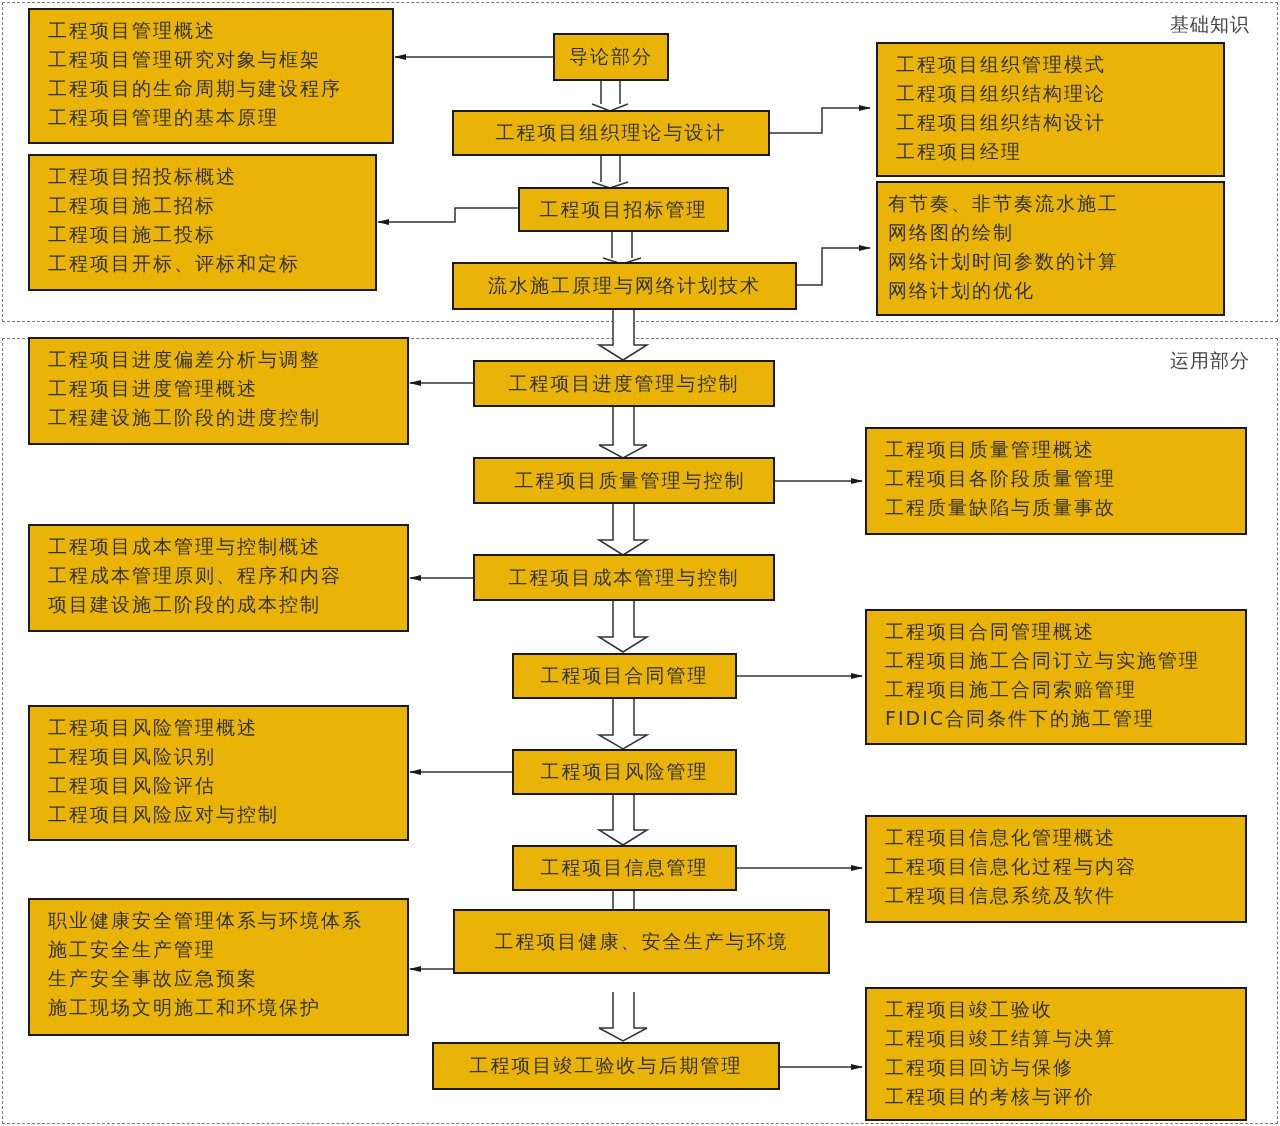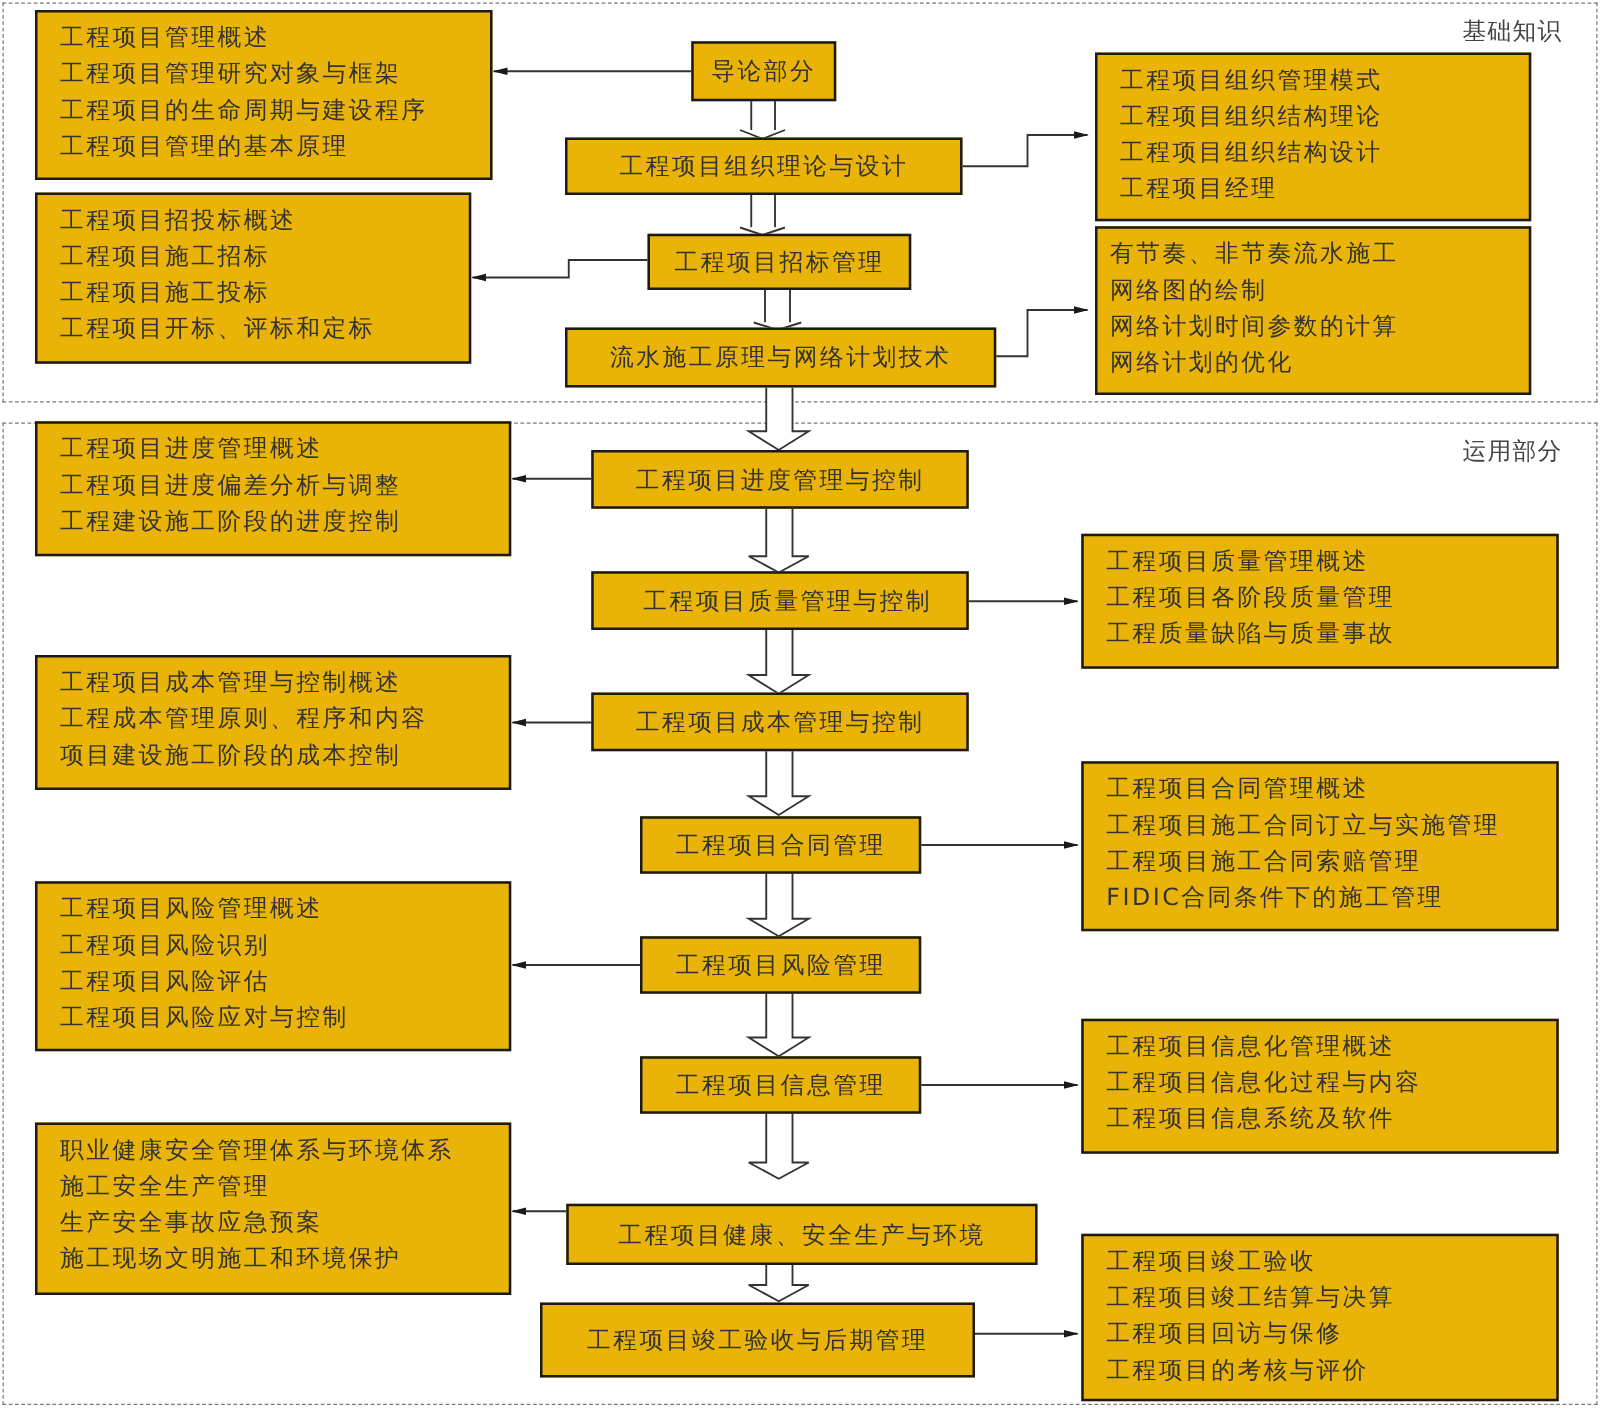--- a/index.html
+++ b/index.html
@@ -85,42 +85,42 @@
   </div>
 <div class="box main-box" style="left:512px; top:653px; width:225px; height:46px;">
     <span>工程项目合同管理</span>
   </div>
 <div class="box main-box" style="left:512px; top:749px; width:225px; height:46px;">
     <span>工程项目风险管理</span>
   </div>
 <div class="box main-box" style="left:512px; top:845px; width:225px; height:46px;">
     <span>工程项目信息管理</span>
   </div>
-<div class="box main-box" style="left:453px; top:963px; width:377px; height:49px;justify-content:center;">
+<div class="box main-box" style="left:453px; top:909px; width:377px; height:65px;justify-content:center;">
     <span>工程项目健康、安全生产与环境</span>
   </div>
-<div class="box main-box" style="left:432px; top:1042px; width:348px; height:60px;">
+<div class="box main-box" style="left:432px; top:1042px; width:348px; height:48px;">
     <span>工程项目竣工验收与后期管理</span>
   </div>
 
 <div class="box detail-box" style="left:28px; top:8px; width:366px; height:136px;">
   <div class="detail-line">工程项目管理概述</div>
   <div class="detail-line">工程项目管理研究对象与框架</div>
   <div class="detail-line">工程项目的生命周期与建设程序</div>
   <div class="detail-line">工程项目管理的基本原理</div>
 </div>
 <div class="box detail-box" style="left:28px; top:154px; width:349px; height:137px;">
   <div class="detail-line">工程项目招投标概述</div>
   <div class="detail-line">工程项目施工招标</div>
   <div class="detail-line">工程项目施工投标</div>
   <div class="detail-line">工程项目开标、评标和定标</div>
 </div>
 <div class="box detail-box" style="left:28px; top:337px; width:381px; height:108px;">
+  <div class="detail-line">工程项目进度偏差分析与调整</div>
   <div class="detail-line">工程项目进度管理概述</div>
-  <div class="detail-line">工程项目进度偏差分析与调整</div>
   <div class="detail-line">工程建设施工阶段的进度控制</div>
 </div>
 <div class="box detail-box" style="left:28px; top:524px; width:381px; height:108px;padding-left:18px;">
   <div class="detail-line">工程项目成本管理与控制概述</div>
   <div class="detail-line">工程成本管理原则、程序和内容</div>
   <div class="detail-line">项目建设施工阶段的成本控制</div>
 </div>
 <div class="box detail-box" style="left:28px; top:705px; width:381px; height:136px;">
   <div class="detail-line">工程项目风险管理概述</div>
   <div class="detail-line">工程项目风险识别</div>

